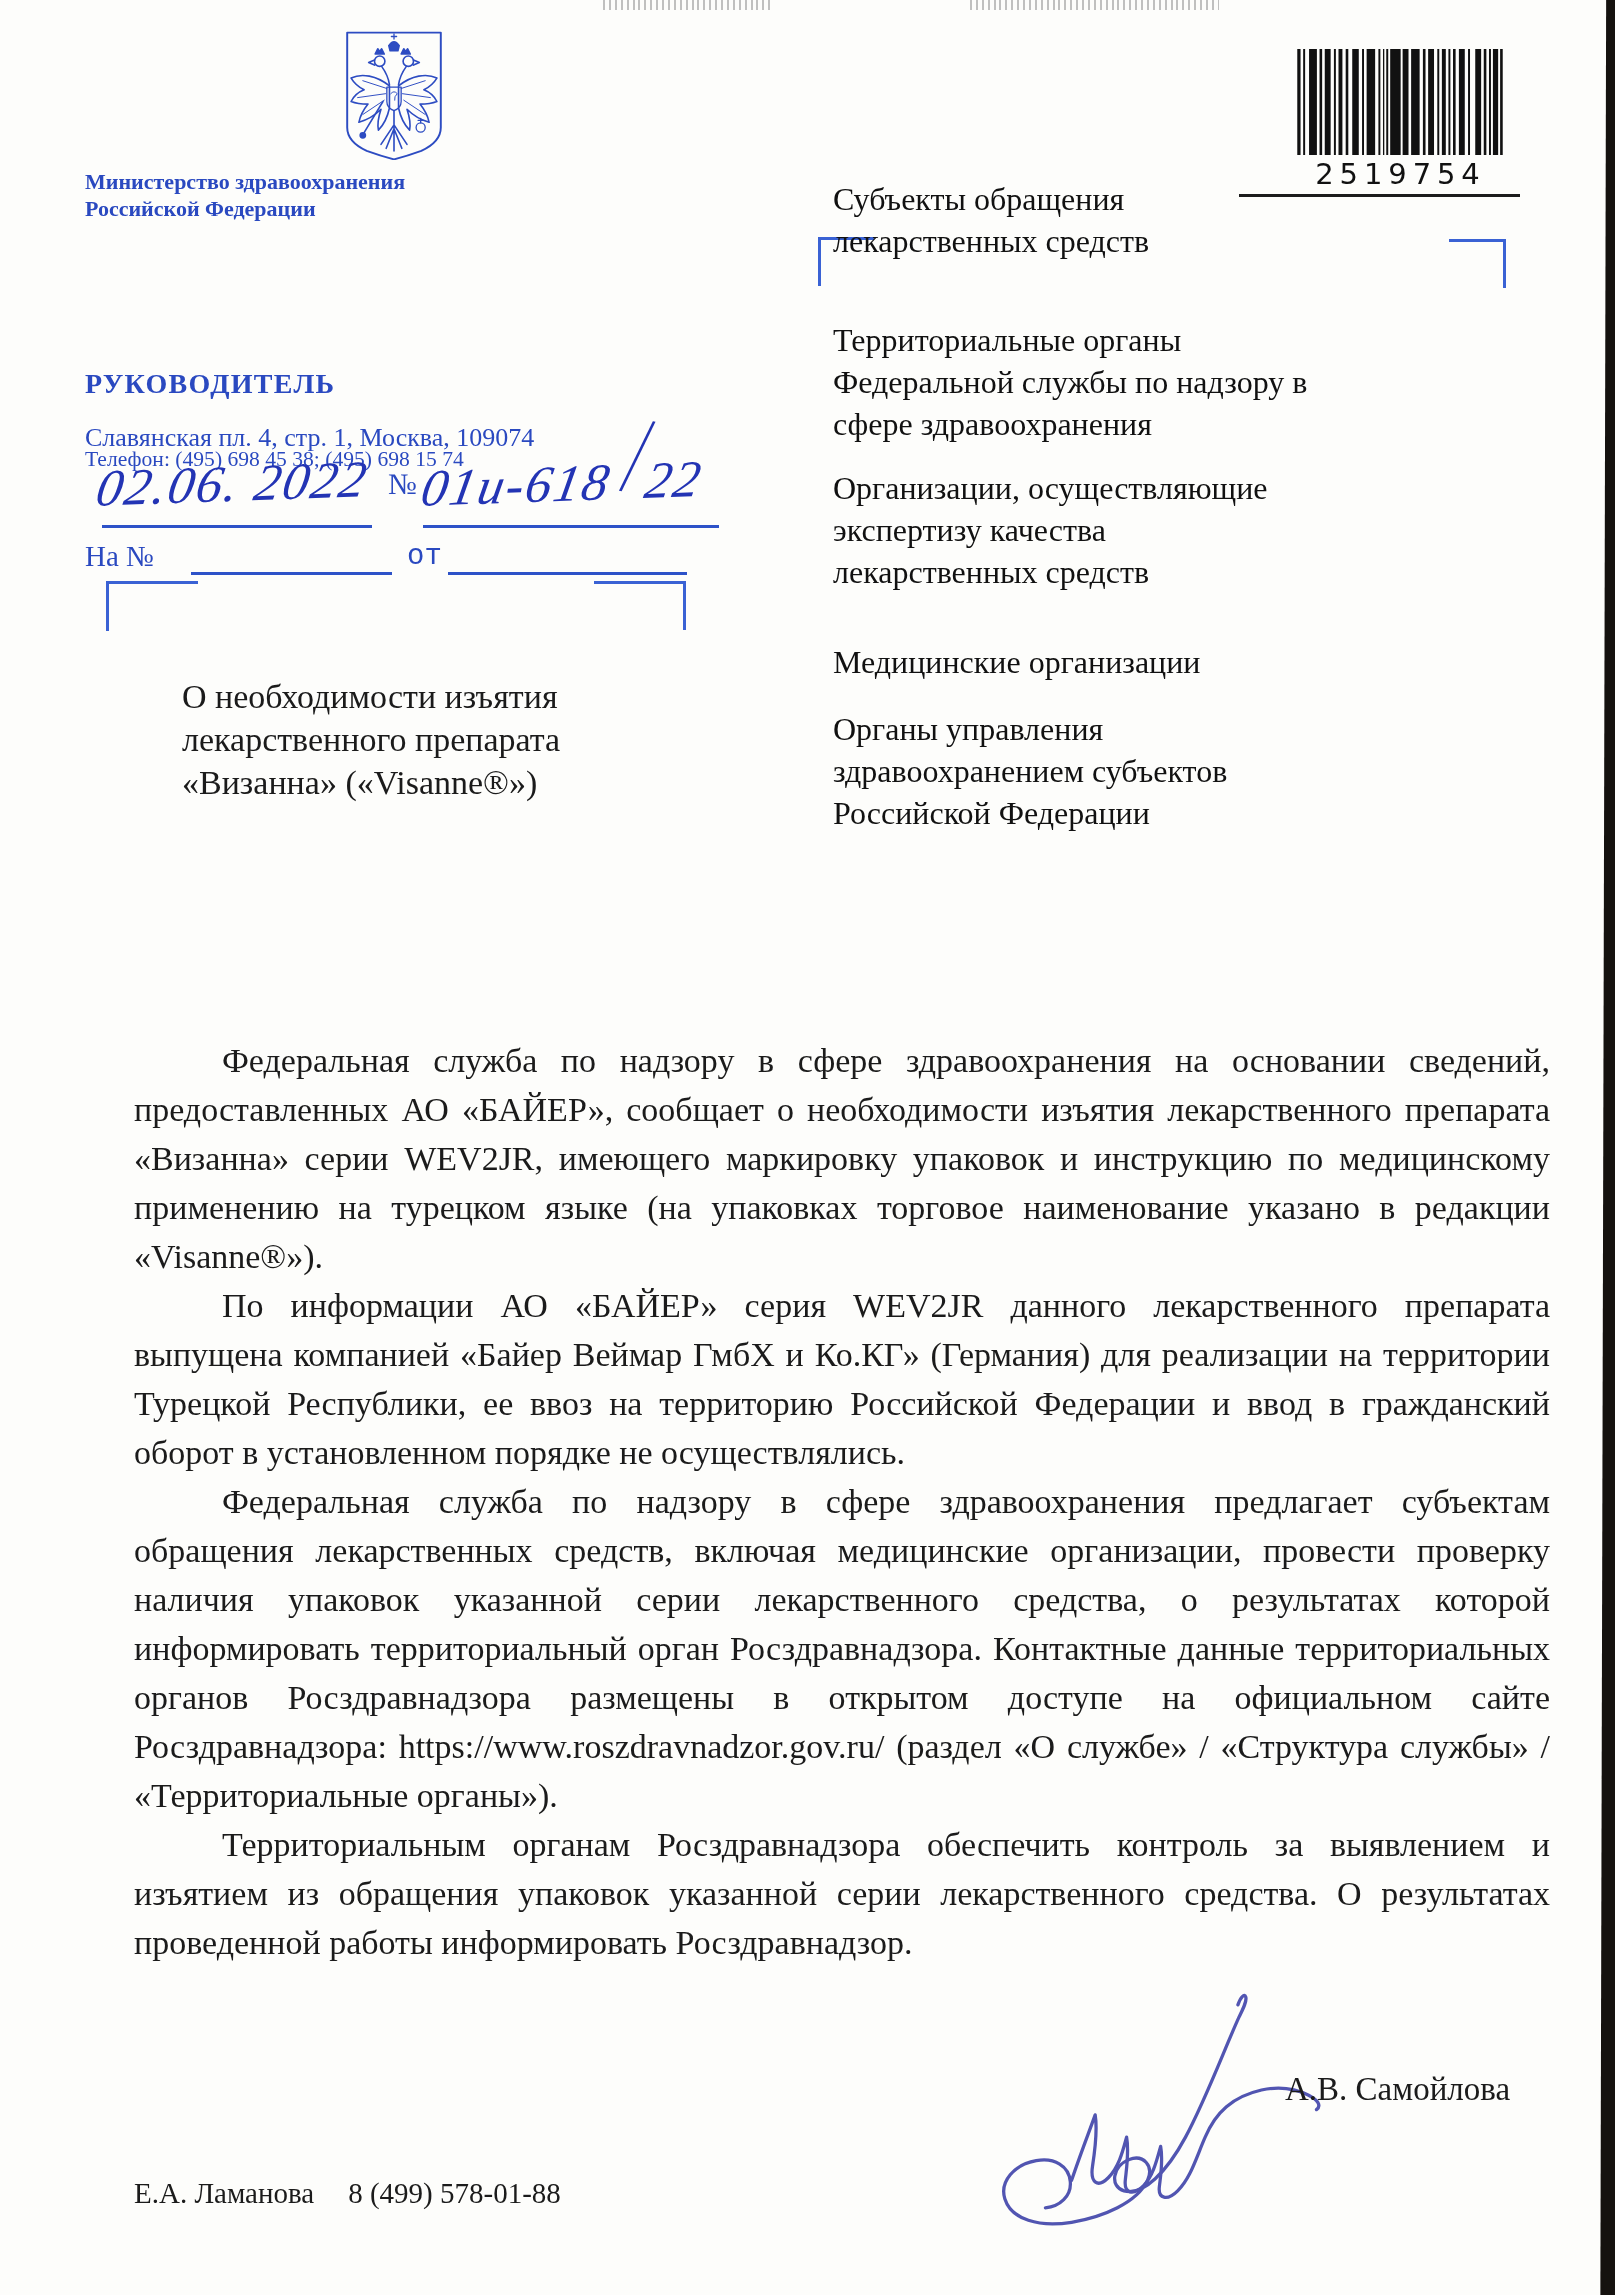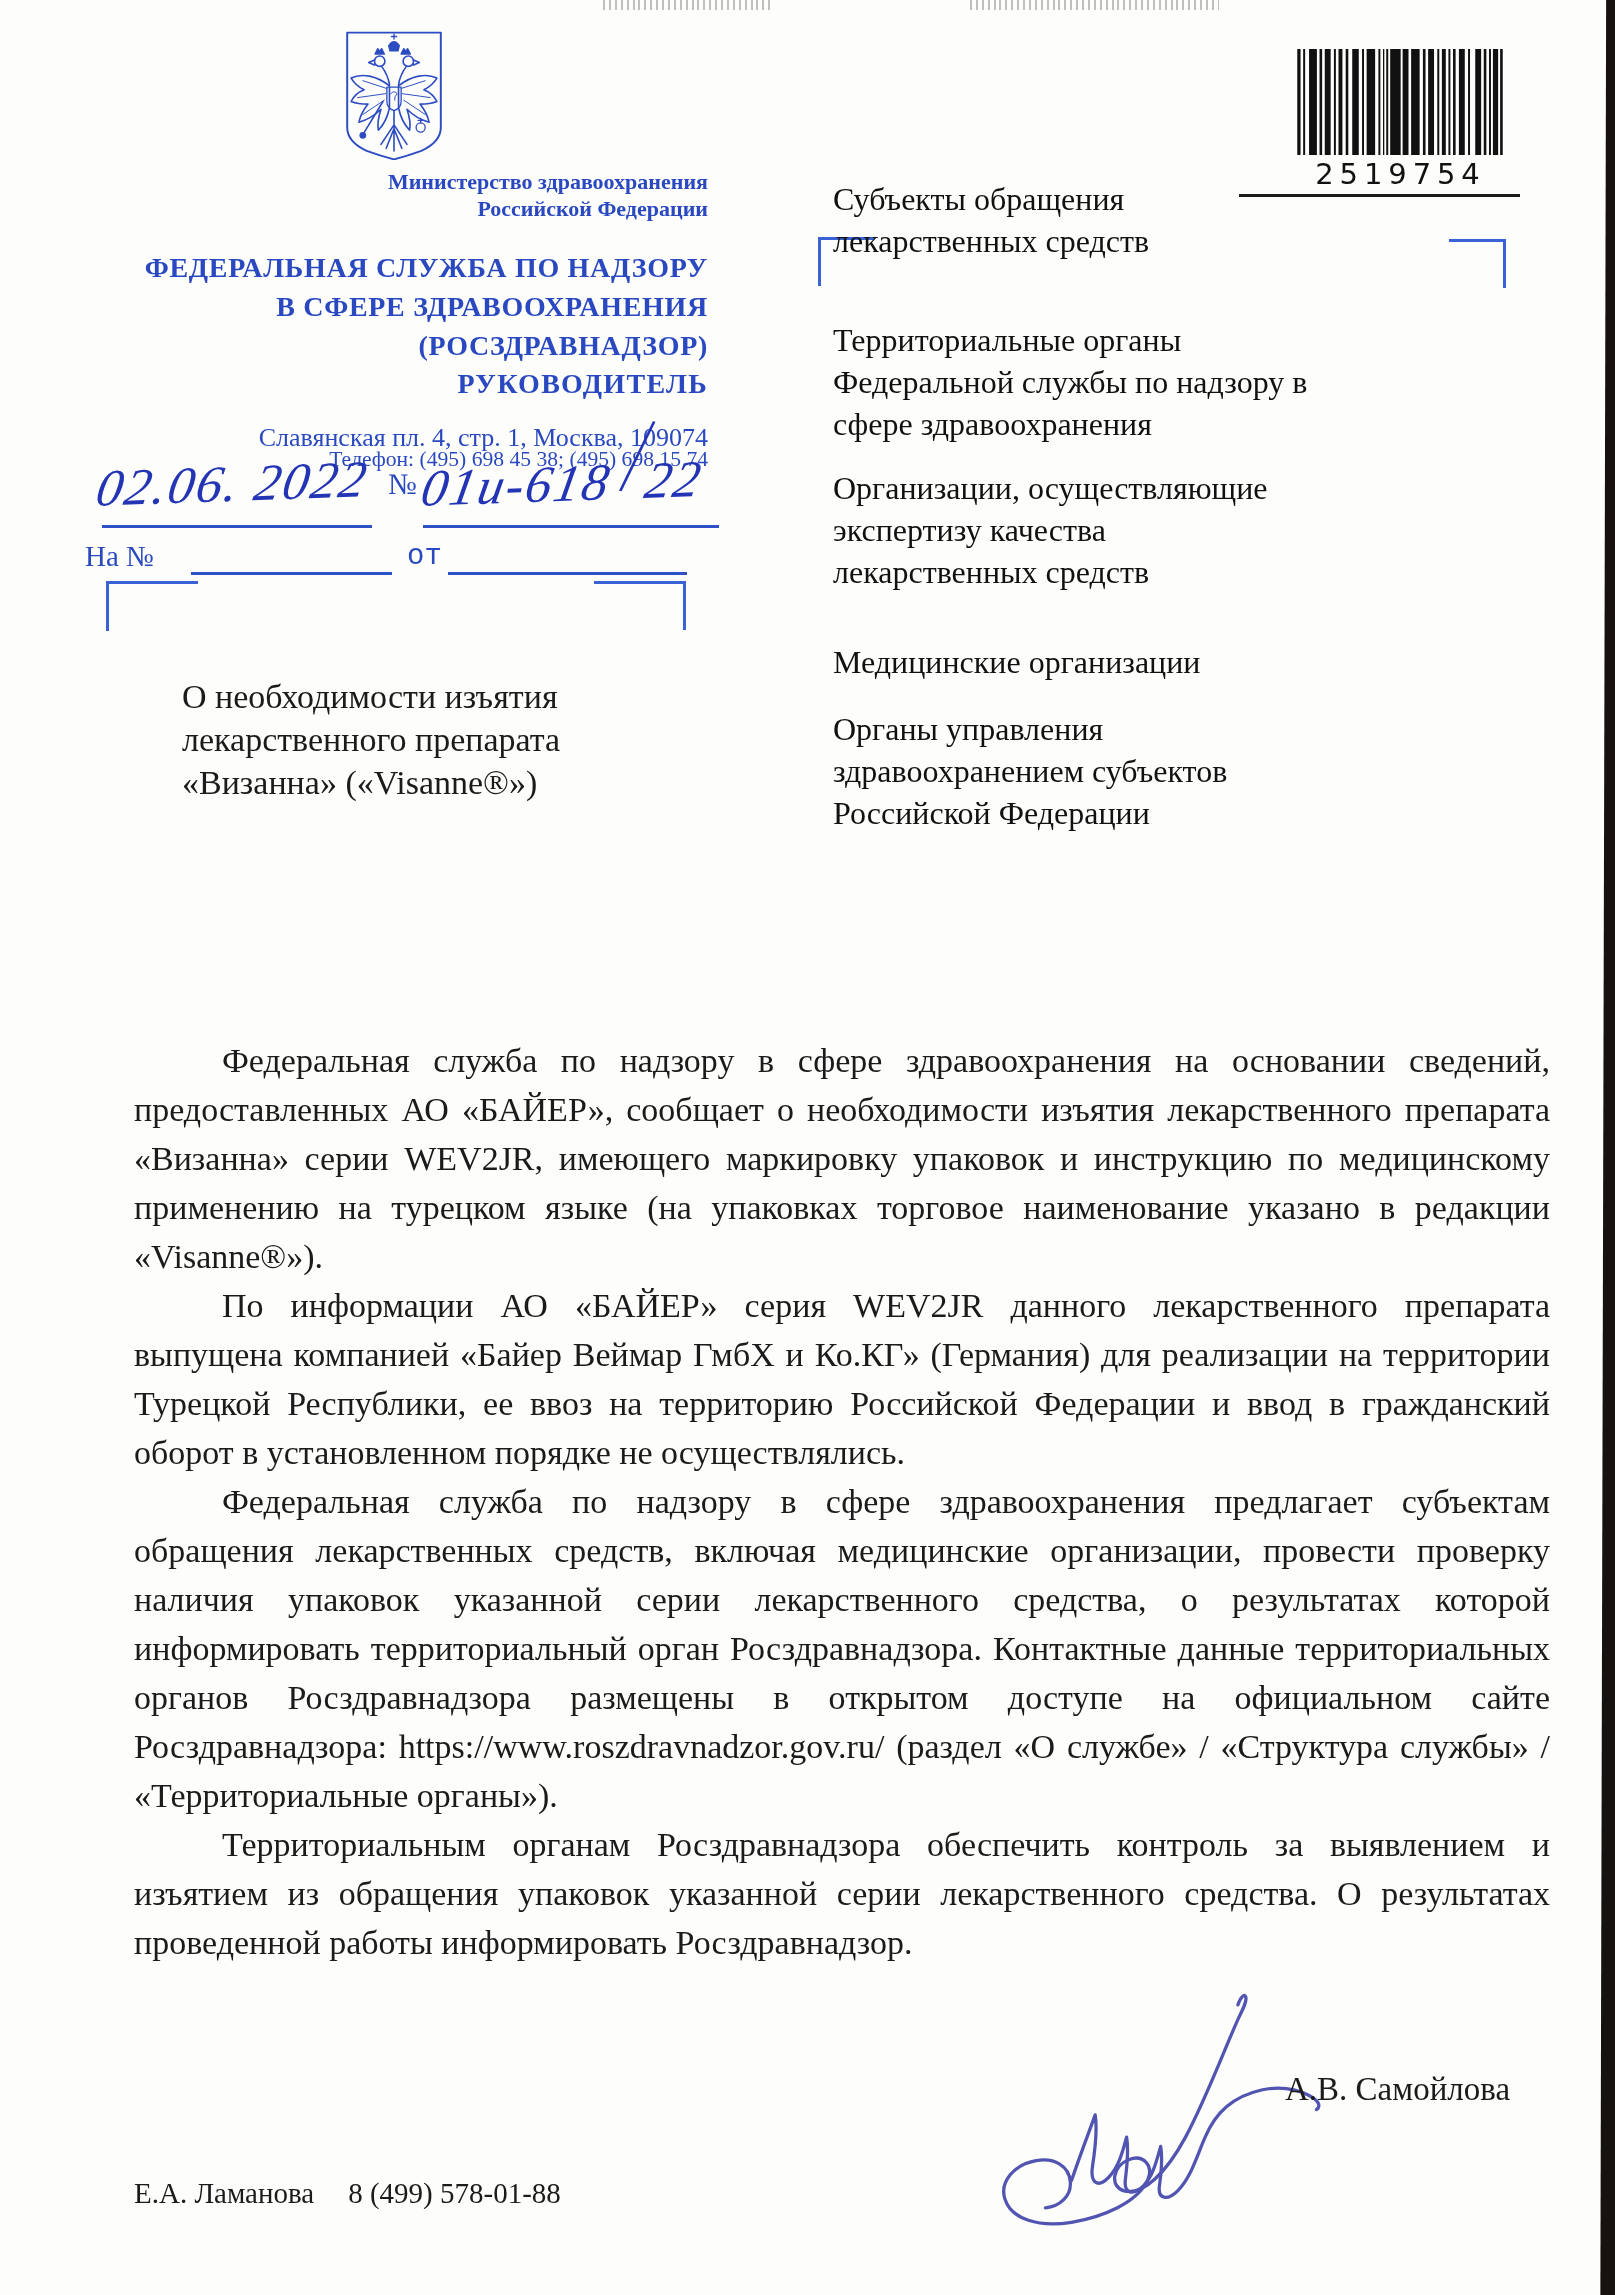--- a/index.html
+++ b/index.html
@@ -4,21 +4,21 @@
 <style>
   html,body{margin:0;padding:0;background:#9a9a9a;}
   .page{
     position:relative;width:1616px;height:2295px;background:#fdfdfb;
     font-family:"Liberation Serif","DejaVu Serif",serif;overflow:hidden;
     margin:0 auto;color:#1b1b1b;
   }
   .abs{position:absolute;}
   .blue{color:#2a49c0;}
   
-  .lh-col{left:85px;width:623px;text-align:right;color:#2a49c0;}
+  .lh-col{left:85px;width:623px;text-align:left;color:#2a49c0;}
   .ministry{top:168px;font-size:22px;font-weight:bold;line-height:27px;}
   .service{top:248px;font-size:28px;font-weight:bold;line-height:39px;letter-spacing:0.7px;}
   .ruk{top:368px;font-size:28px;font-weight:bold;letter-spacing:1.3px;}
   .addr{top:423px;font-size:26px;}
   .phone{top:447px;font-size:21.6px;}
   
   .hand{font-style:italic;color:#2334b4;transform:skewX(-12deg) rotate(-2deg);
         font-size:52px;white-space:nowrap;letter-spacing:2px;}
   .hw-date{left:98px;top:454px;}
   .hw-num{left:423px;top:454px;}
@@ -80,25 +80,20 @@
       <path d="M63,110 L34,158" stroke-width="2.5"></path>
       <circle cx="32" cy="162" r="4" fill="#2d4cc2"></circle>
       <circle cx="121" cy="150" r="7" stroke-width="2"></circle>
       <path d="M121,143 V136 M117,139 H125" stroke-width="2"></path>
     </g>
   </svg>
 
   <div class="abs lh-col ministry">
     <div>Министерство здравоохранения</div>
     <div>Российской Федерации</div>
-  </div>
-  <div class="abs lh-col service">
-    <div>ФЕДЕРАЛЬНАЯ СЛУЖБА ПО НАДЗОРУ</div>
-    <div>В СФЕРЕ ЗДРАВООХРАНЕНИЯ</div>
-    <div>(РОСЗДРАВНАДЗОР)</div>
   </div>
   <div class="abs lh-col ruk">РУКОВОДИТЕЛЬ</div>
   <div class="abs lh-col addr">Славянская пл. 4, стр. 1, Москва, 109074</div>
   <div class="abs lh-col phone">Телефон: (495) 698 45 38; (495) 698 15 74</div>
 
   <svg class="abs" style="left:1297px;top:49px;" width="206" height="106" viewBox="0 0 314 162">
     <g fill="#111">
       <rect x="0" y="0" width="5" height="162"></rect>
         <rect x="9" y="0" width="3" height="162"></rect>
       <rect x="18" y="0" width="12" height="162"></rect>

